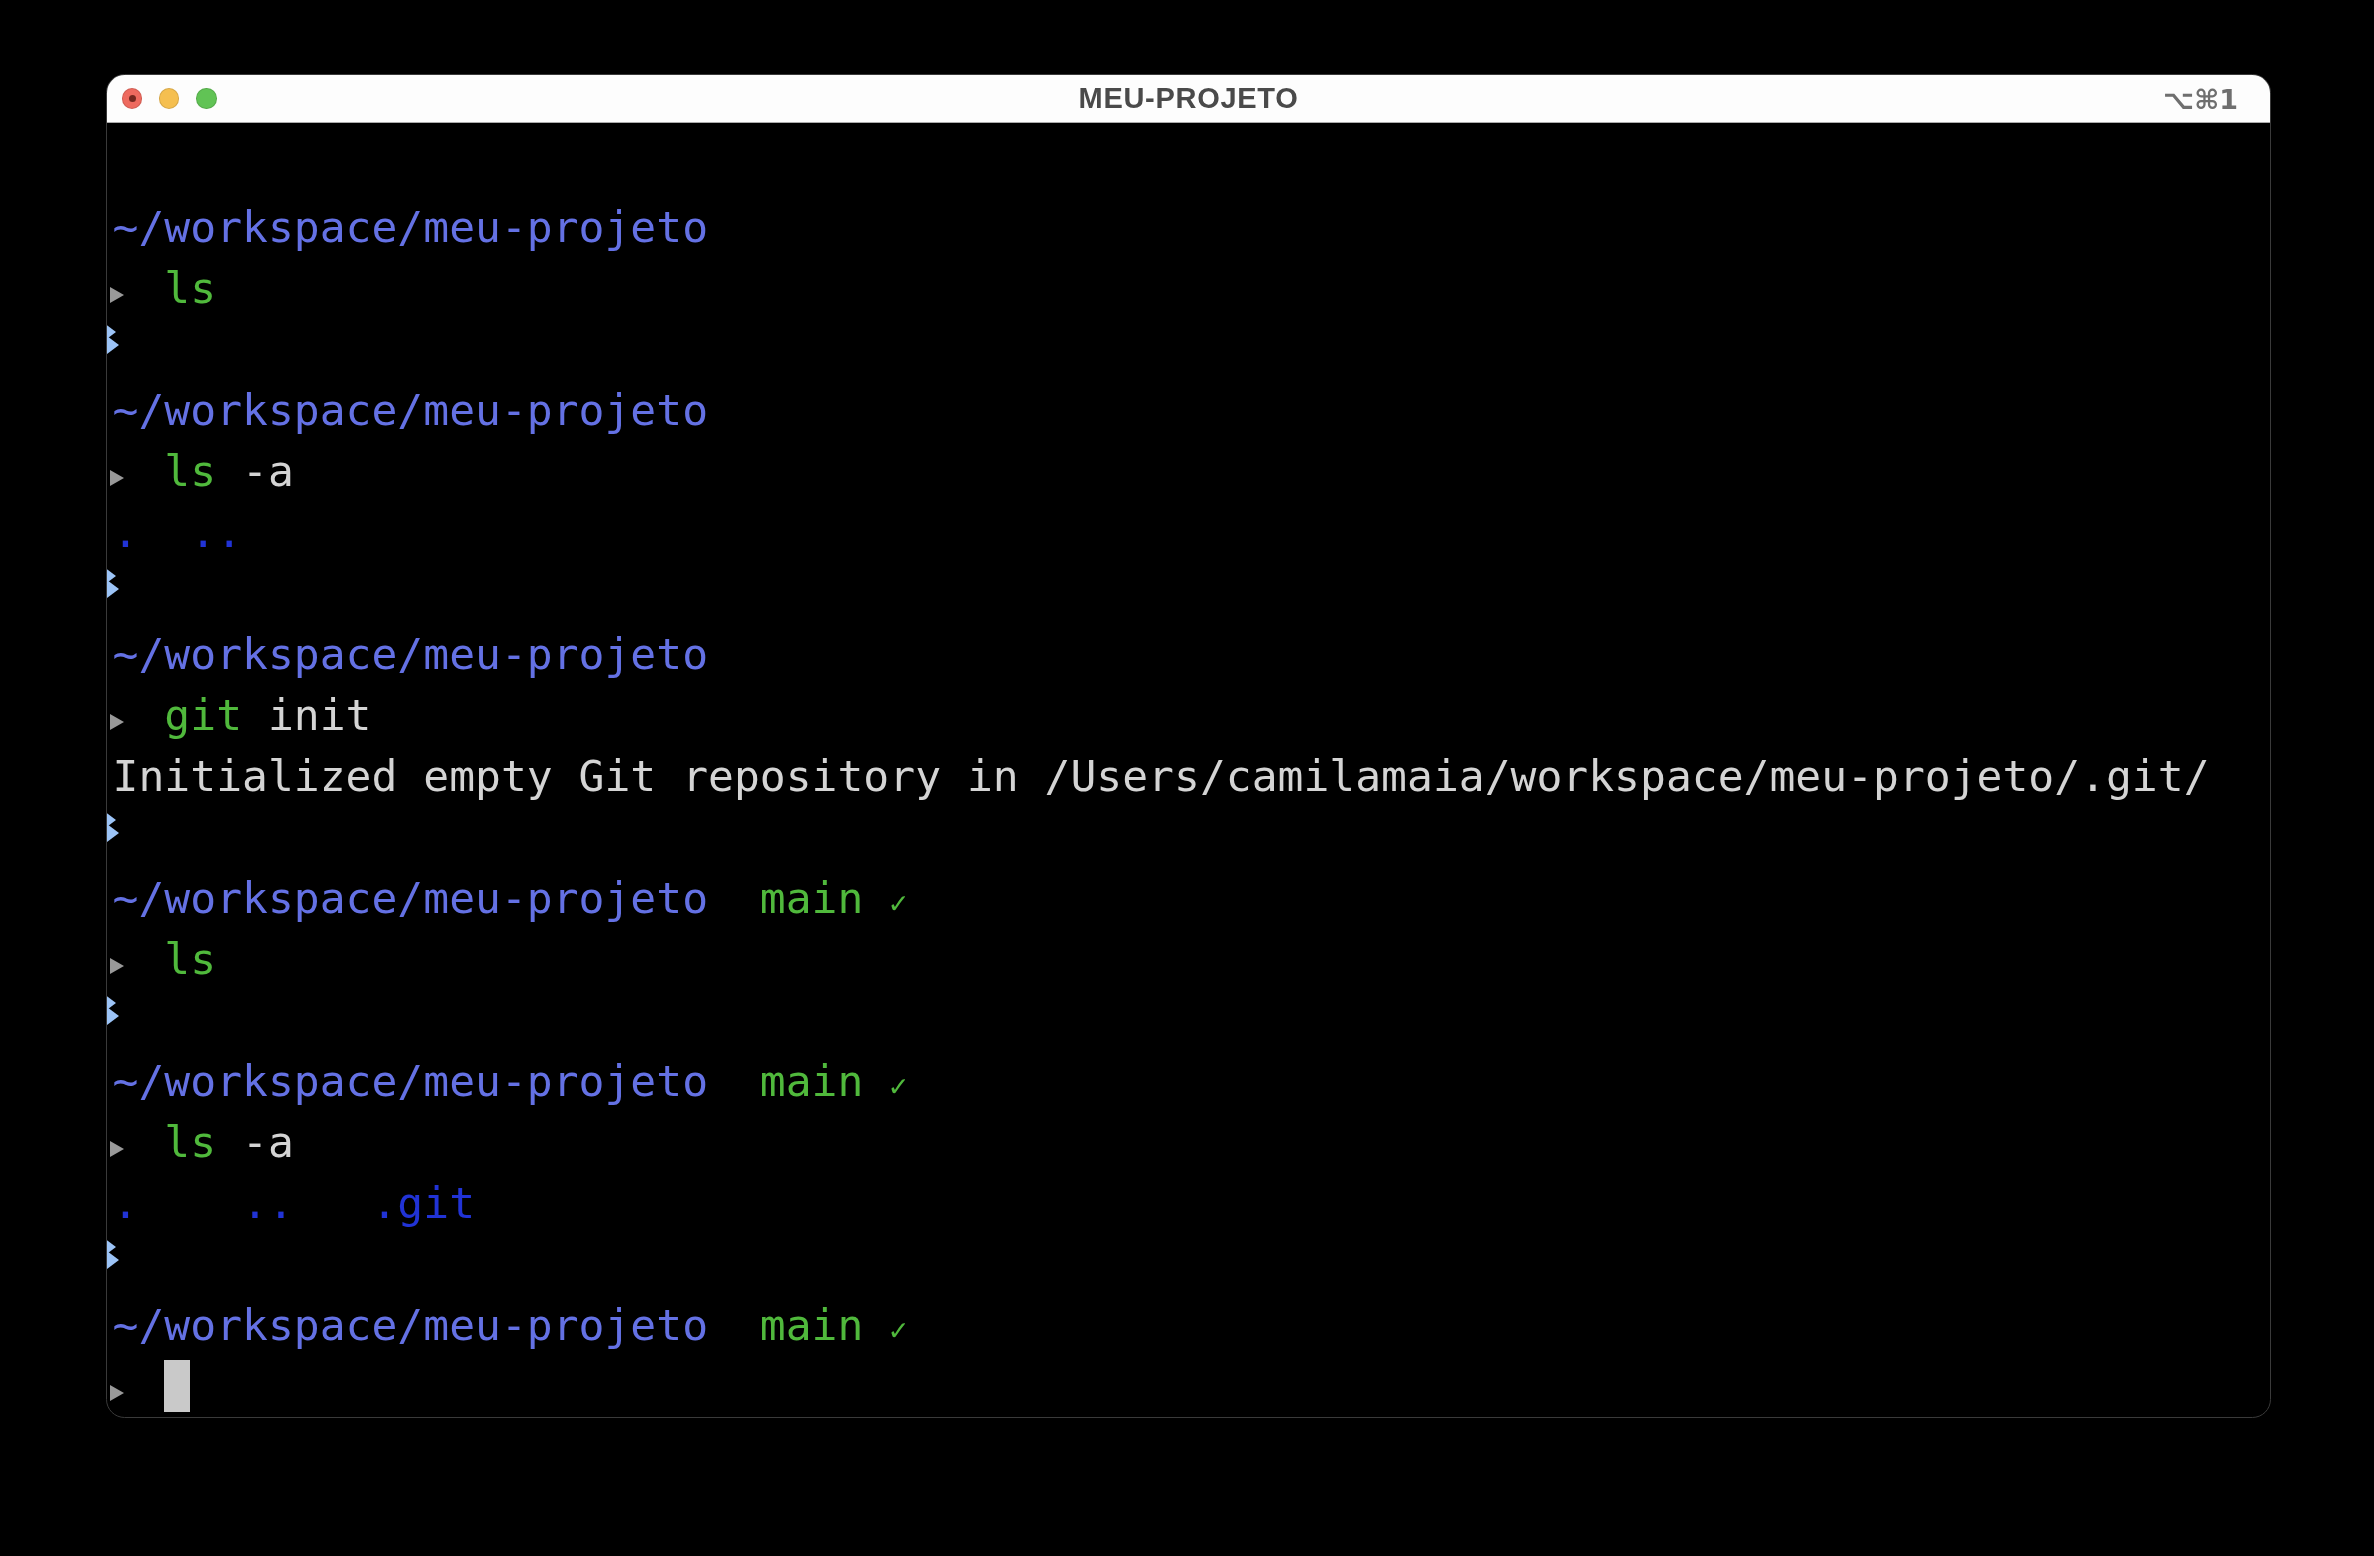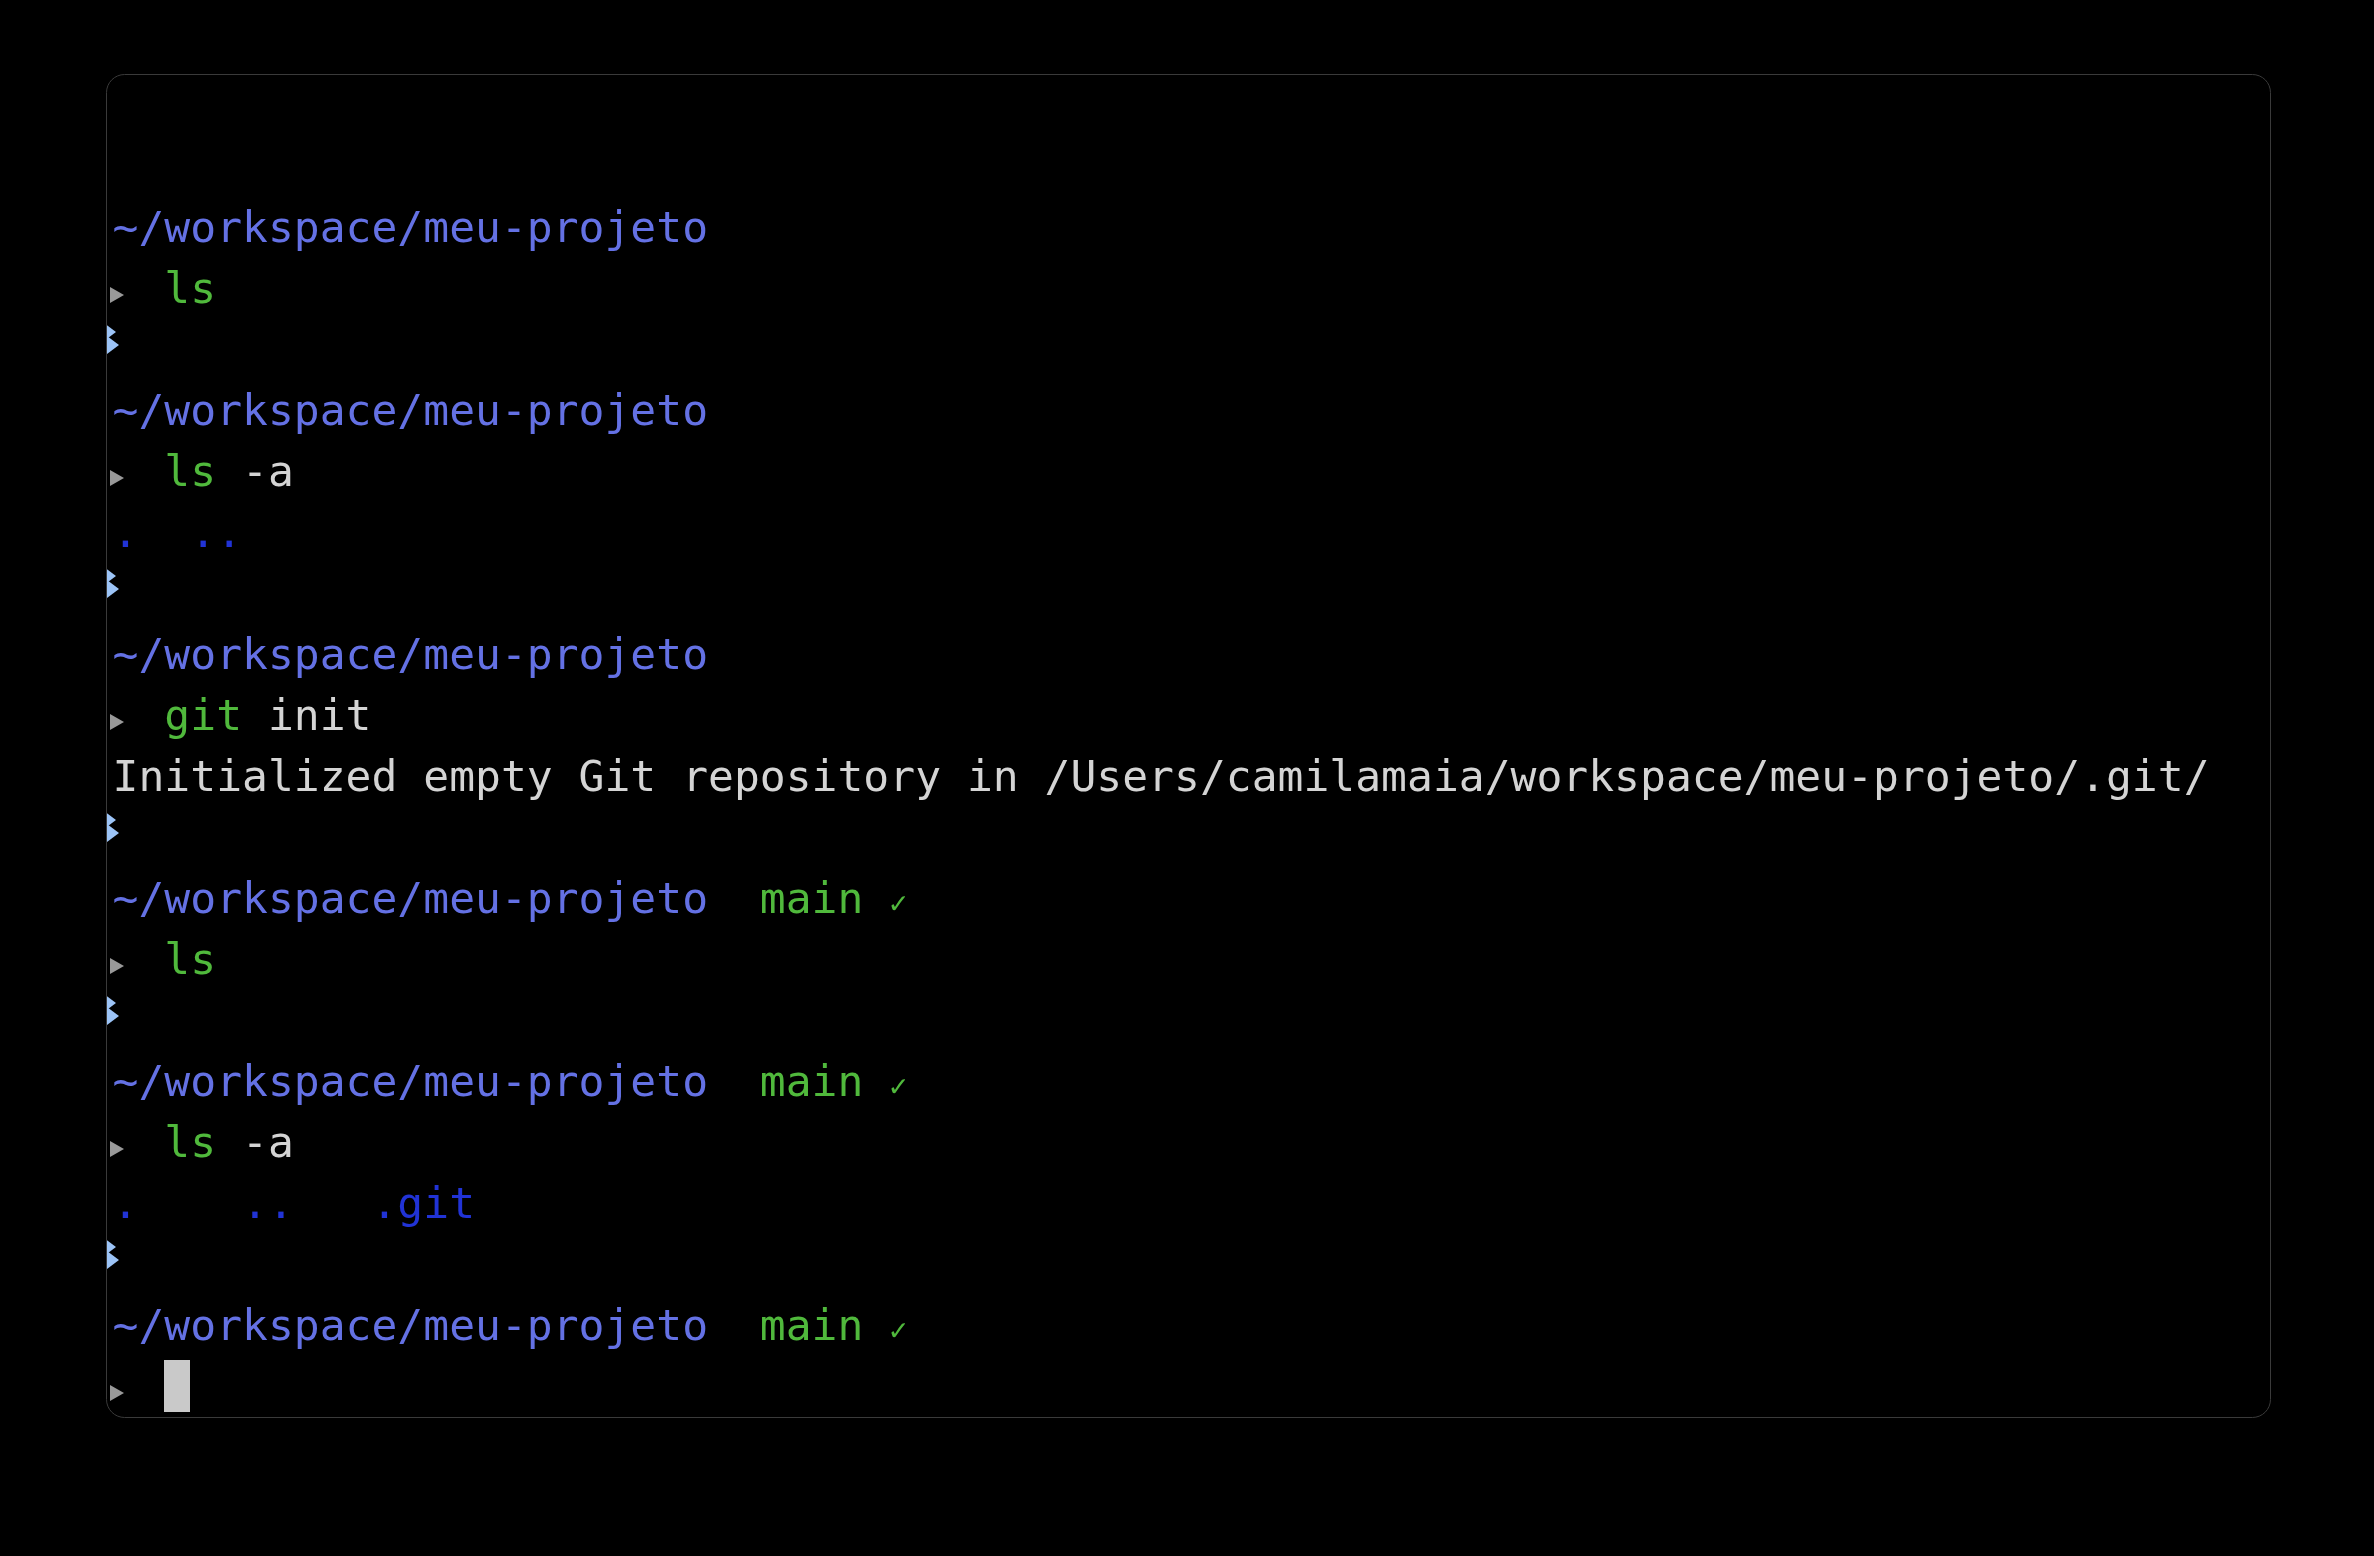--- a/index.html
+++ b/index.html
@@ -98,15 +98,24 @@
     width: 26px; height: 52px;
     background: var(--cursor, #c9c9c9);
     vertical-align: middle;
     margin-top: -7.4px;
   }
 </style>
 </head>
 <body>
 
 <div class="window">
+  <div class="titlebar">
+    <div class="lights">
+      <span class="light has-dot" style="background: rgb(238, 106, 95);"></span>
+      <span class="light" style="background: rgb(245, 191, 80);"></span>
+      <span class="light" style="background: rgb(97, 195, 85);"></span>
+    </div>
+    <div class="title">MEU-PROJETO</div>
+    <div class="shortcut">⌥⌘1</div>
+  </div>
   <div class="screen" id="screen"><div class="line blank">&nbsp;</div><div class="line path"><span class="seg c-path">~/workspace/meu-projeto</span></div><div class="line prompt"><span class="arrowbox"><span class="tri"></span></span><span class="seg c-green">ls</span></div><div class="line mark"><span class="mark"></span></div><div class="line path"><span class="seg c-path">~/workspace/meu-projeto</span></div><div class="line prompt"><span class="arrowbox"><span class="tri"></span></span><span class="seg c-green">ls</span><span class="seg c-plain"> -a</span></div><div class="line output"><span class="seg c-blue">.  ..</span></div><div class="line mark"><span class="mark"></span></div><div class="line path"><span class="seg c-path">~/workspace/meu-projeto</span></div><div class="line prompt"><span class="arrowbox"><span class="tri"></span></span><span class="seg c-green">git</span><span class="seg c-plain"> init</span></div><div class="line output"><span class="seg c-plain">Initialized empty Git repository in /Users/camilamaia/workspace/meu-projeto/.git/</span></div><div class="line mark"><span class="mark"></span></div><div class="line path"><span class="seg c-path">~/workspace/meu-projeto</span><span class="seg c-plain">  </span><span class="seg c-green">main</span><span class="seg c-green"> </span><span class="seg c-green check">✓</span></div><div class="line prompt"><span class="arrowbox"><span class="tri"></span></span><span class="seg c-green">ls</span></div><div class="line mark"><span class="mark"></span></div><div class="line path"><span class="seg c-path">~/workspace/meu-projeto</span><span class="seg c-plain">  </span><span class="seg c-green">main</span><span class="seg c-green"> </span><span class="seg c-green check">✓</span></div><div class="line prompt"><span class="arrowbox"><span class="tri"></span></span><span class="seg c-green">ls</span><span class="seg c-plain"> -a</span></div><div class="line output"><span class="seg c-blue">.    ..   .git</span></div><div class="line mark"><span class="mark"></span></div><div class="line path"><span class="seg c-path">~/workspace/meu-projeto</span><span class="seg c-plain">  </span><span class="seg c-green">main</span><span class="seg c-green"> </span><span class="seg c-green check">✓</span></div><div class="line prompt"><span class="arrowbox"><span class="tri"></span></span><span class="cursor"></span></div></div>
 </div>
 
 
 </body></html>

